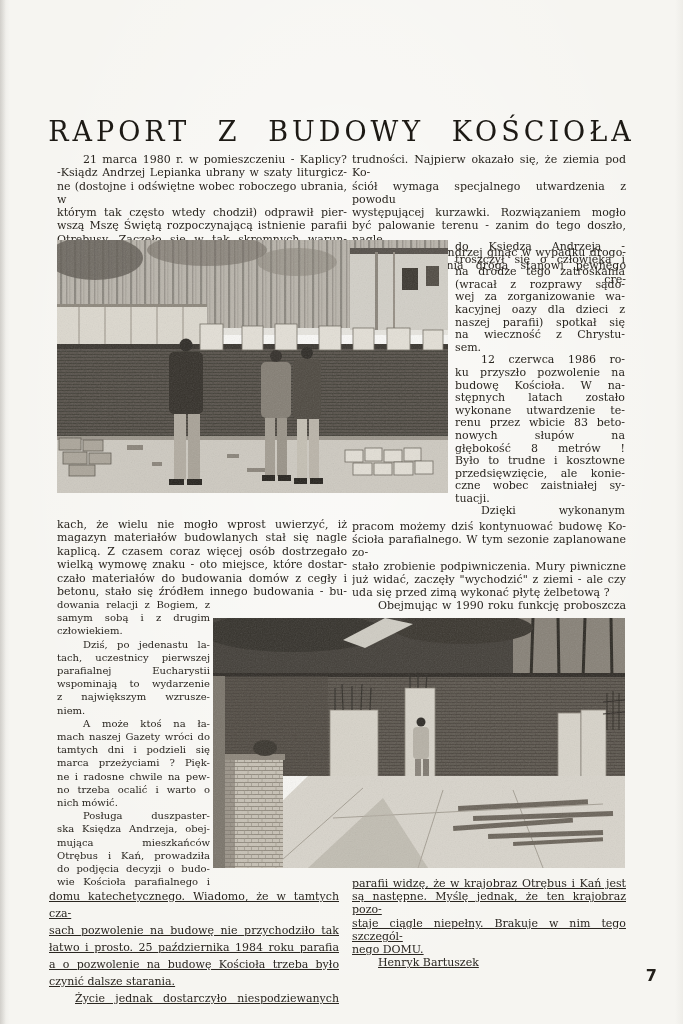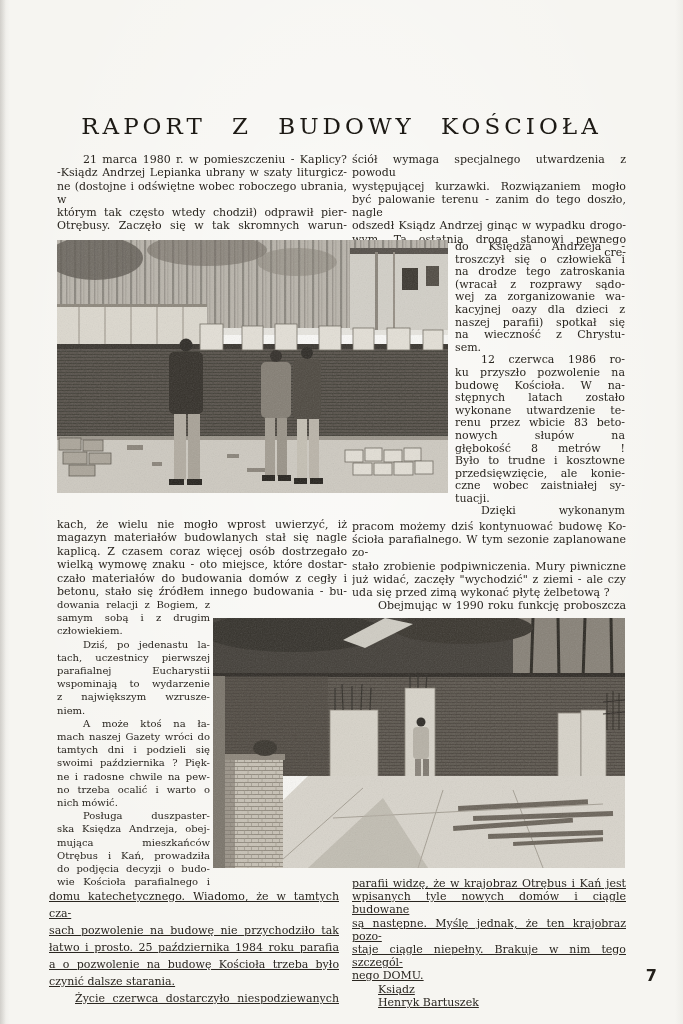--- a/index.html
+++ b/index.html
@@ -8,21 +8,21 @@
     background:#f6f5f1;
     background-image:
       radial-gradient(ellipse at 50% 40%, rgba(255,255,255,0.5), rgba(0,0,0,0) 70%),
       linear-gradient(90deg, rgba(120,115,105,0.10) 0px, rgba(0,0,0,0) 10px),
       linear-gradient(270deg, rgba(120,115,105,0.06) 0px, rgba(0,0,0,0) 8px);
     font-family:"DejaVu Serif","Liberation Serif",serif;
     color:#2a2620;overflow:hidden;
   }
   #title{
     position:absolute;left:0;right:0;top:98px;text-align:center;
-    font-size:23px;letter-spacing:4px;word-spacing:15px;color:#1d1a15;
+    font-size:27px;letter-spacing:4px;word-spacing:15px;color:#1d1a15;
     font-weight:400;
   }
   .blk{position:absolute;font-size:11px;line-height:13.3px;overflow:hidden;}
   .blk .line{white-space:nowrap;}
   .blk .line.jl{white-space:normal;text-align:justify;text-align-last:justify;}
   .blk .line.ind{padding-left:26px;}
   #blk-left-top   {left:57px; top:153px; width:290px;}
   #blk-right-top  {left:352px;top:153px; width:274px;}
   #blk-right-narrow{left:455px;top:241px;width:170px;line-height:12.6px;}
   #blk-right-mid  {left:352px;top:520px; width:274px;line-height:13.2px;}
@@ -47,24 +47,26 @@
 <div id="page">
   <div id="edge-shade"></div>
 
   <h1 id="title">RAPORT Z BUDOWY KOŚCIOŁA</h1>
 
   <div id="blk-left-top" class="blk">
       <div class="line jl ind">21 marca 1980 r. w pomieszczeniu - Kaplicy?</div>
       <div class="line jl">-Ksiądz Andrzej Lepianka ubrany w szaty liturgicz-</div>
       <div class="line jl">ne (dostojne i odświętne wobec roboczego ubrania, w</div>
       <div class="line jl">którym tak często wtedy chodził) odprawił pier-</div>
+      <div class="line jl">wszą Mszę Świętą rozpoczynającą istnienie parafii</div>
       <div class="line jl">Otrębusy. Zaczęło się w tak skromnych warun-</div>
     </div>
 
   <div id="blk-right-top" class="blk">
+      <div class="line jl">trudności. Najpierw okazało się, że ziemia pod Ko-</div>
       <div class="line jl">ściół wymaga specjalnego utwardzenia z powodu</div>
       <div class="line jl">występującej kurzawki. Rozwiązaniem mogło</div>
       <div class="line jl">być palowanie terenu - zanim do tego doszło, nagle</div>
       <div class="line jl">odszedł Ksiądz Andrzej ginąc w wypadku drogo-</div>
       <div class="line jl">wym. Ta ostatnia droga stanowi pewnego rodzaju cre-</div>
     </div>
 
   <div id="photo1">
     <svg viewBox="0 0 391 253" preserveAspectRatio="none">
       <defs>
@@ -226,21 +228,21 @@
       <div class="line">człowiekiem.</div>
       <div class="line jl ind">Dziś, po jedenastu la-</div>
       <div class="line jl">tach, uczestnicy pierwszej</div>
       <div class="line jl">parafialnej Eucharystii</div>
       <div class="line jl">wspominają to wydarzenie</div>
       <div class="line jl">z największym wzrusze-</div>
       <div class="line">niem.</div>
       <div class="line jl ind">A może ktoś na ła-</div>
       <div class="line jl">mach naszej Gazety wróci do</div>
       <div class="line jl">tamtych dni i podzieli się</div>
-      <div class="line jl">swoimi października ? Pięk-</div>
+      <div class="line jl">marca przeżyciami ? Pięk-</div>
       <div class="line jl">ne i radosne chwile na pew-</div>
       <div class="line jl">no trzeba ocalić i warto o</div>
       <div class="line">nich mówić.</div>
       <div class="line jl ind">Posługa duszpaster-</div>
       <div class="line jl">ska Księdza Andrzeja, obej-</div>
       <div class="line jl">mująca mieszkańców</div>
       <div class="line jl">Otrębus i Kań, prowadziła</div>
       <div class="line jl">do podjęcia decyzji o budo-</div>
       <div class="line jl">wie Kościoła parafialnego i</div>
     </div>
@@ -343,27 +345,25 @@
       <rect x="0" y="0" width="412" height="250" filter="url(#grain2)" opacity="0.8"></rect>
     </svg>
   </div>
 
   <div id="blk-left-bottom" class="blk">
       <div class="line jl">domu katechetycznego. Wiadomo, że w tamtych cza-</div>
       <div class="line jl">sach pozwolenie na budowę nie przychodziło tak</div>
       <div class="line jl">łatwo i prosto. 25 października 1984 roku parafia</div>
       <div class="line jl">a o pozwolenie na budowę Kościoła trzeba było</div>
       <div class="line">czynić dalsze starania.</div>
-      <div class="line jl ind">Życie czerwca dostarczyło niespodziewanych</div>
+      <div class="line jl ind">Życie jednak dostarczyło niespodziewanych</div>
     </div>
 
   <div id="blk-right-bottom" class="blk">
       <div class="line jl">parafii widzę, że w krajobraz Otrębus i Kań jest</div>
-      <div class="line jl">wpisanych tyle nowych domów i ciągle budowane</div>
       <div class="line jl">są następne. Myślę jednak, że ten krajobraz pozo-</div>
       <div class="line jl">staje ciągle niepełny. Brakuje w nim tego szczegól-</div>
       <div class="line">nego DOMU.</div>
-      <div class="line ind">Ksiądz</div>
       <div class="line ind">Henryk Bartuszek</div>
     </div>
 
   <div id="page-number">7</div>
 </div>
 
 </body></html>

